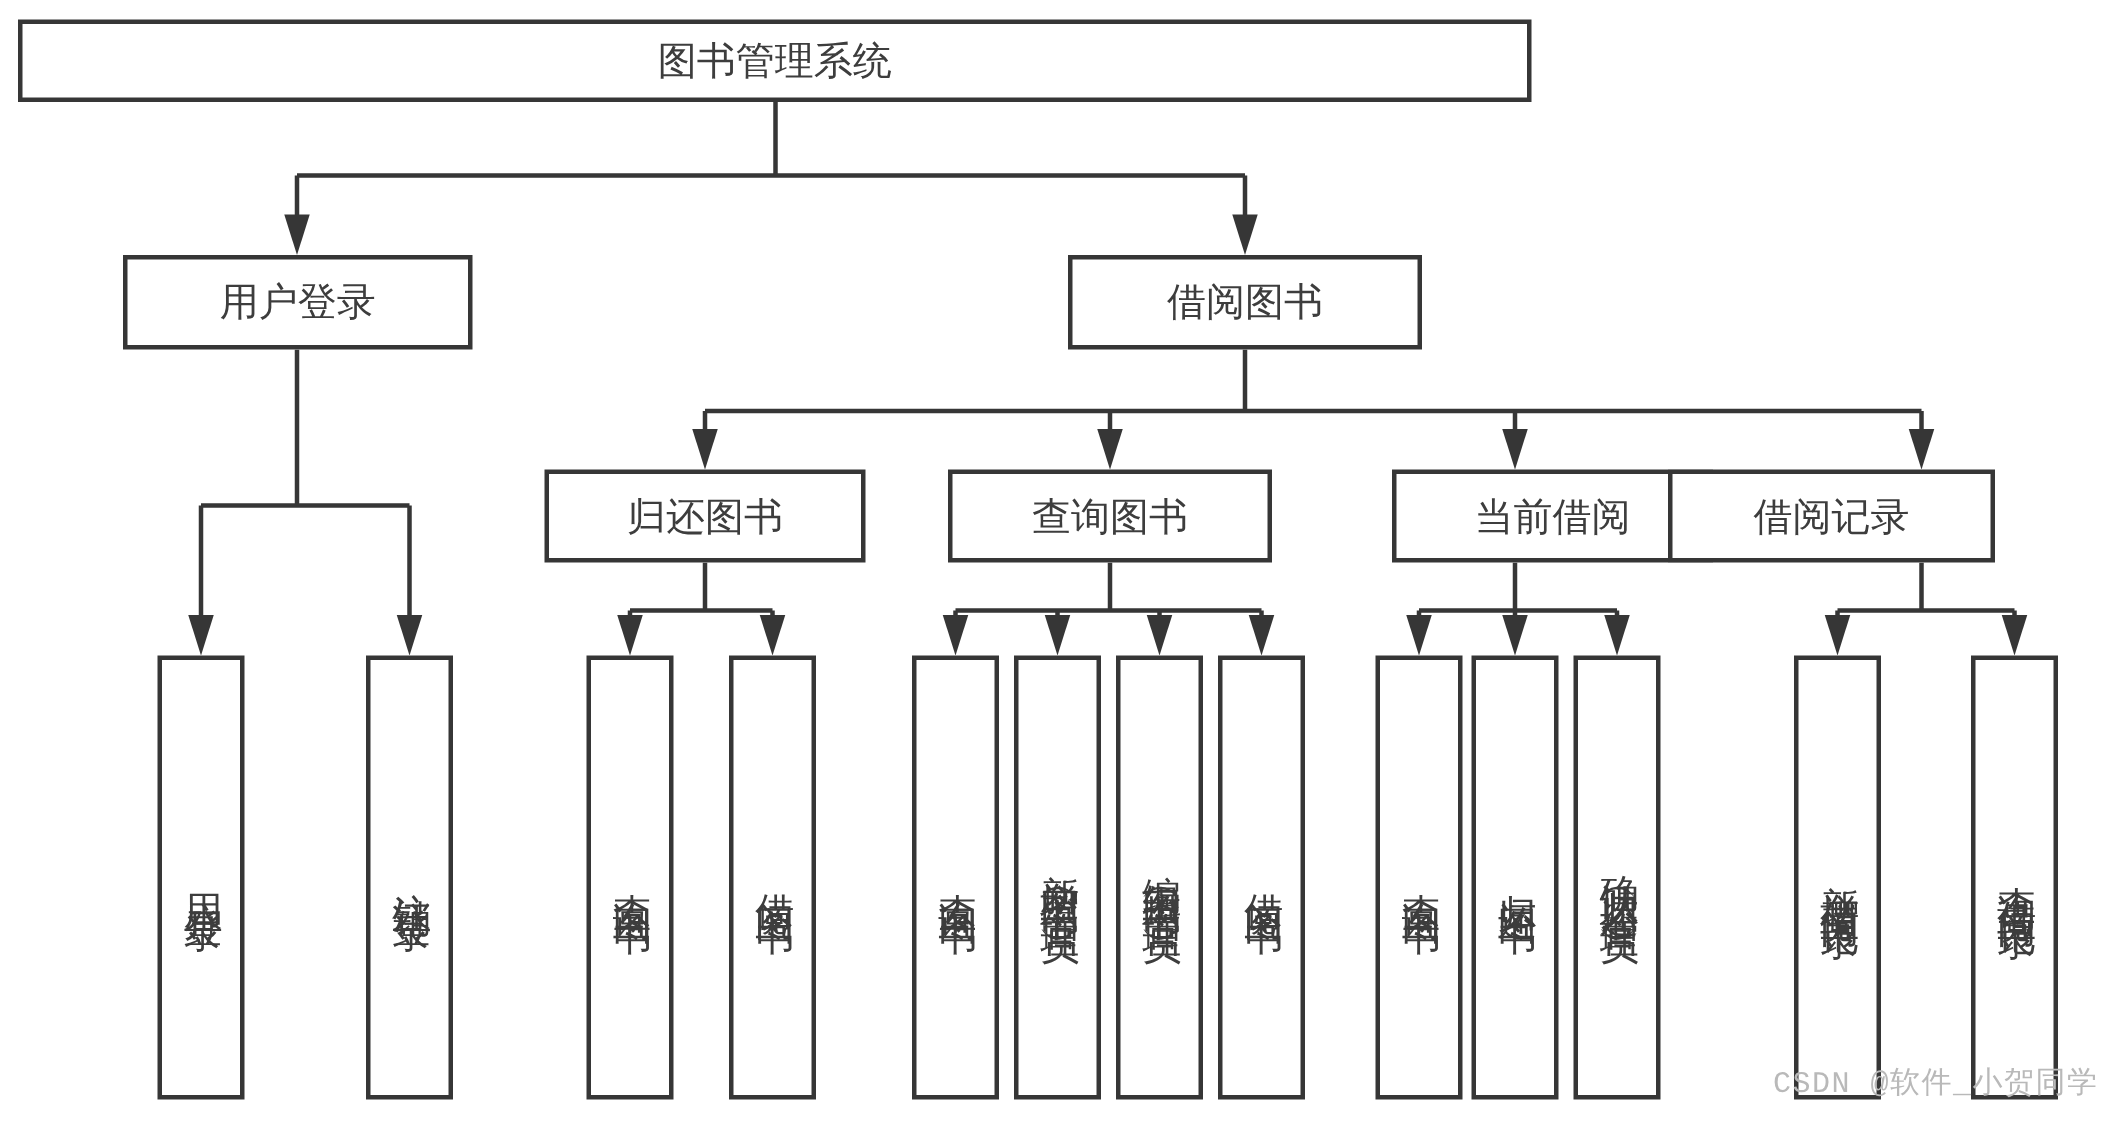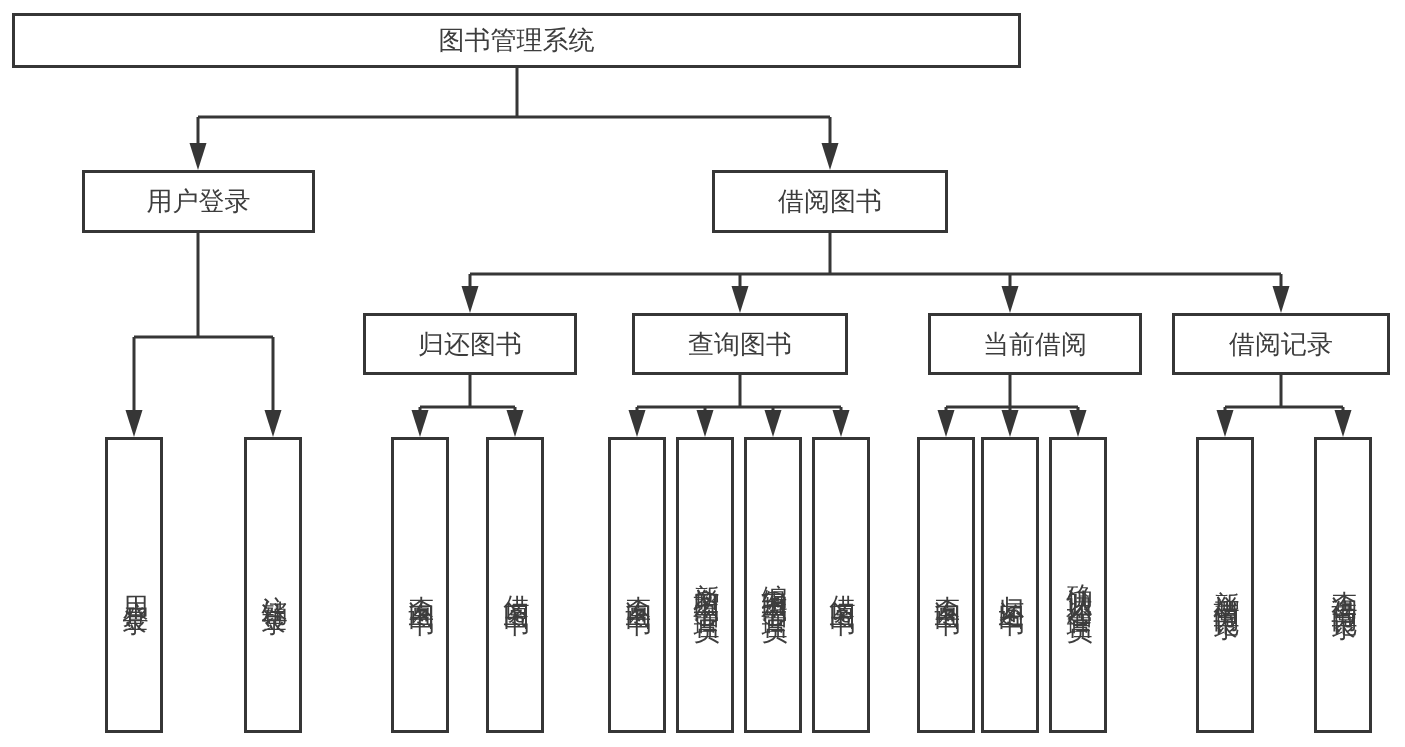--- a/index.html
+++ b/index.html
@@ -101,21 +101,21 @@
 
   <div class="box" style="left:363px;top:313px;width:214px;height:62px;">
     <span>归还图书</span>
   </div>
   <div class="box" style="left:632px;top:313px;width:216px;height:62px;">
     <span>查询图书</span>
   </div>
   <div class="box" style="left:928px;top:313px;width:214px;height:62px;">
     <span>当前借阅</span>
   </div>
-  <div class="box" style="left:1172px;top:313px;width:218px;height:62px;">
+  <div class="box" style="left:1112px;top:313px;width:218px;height:62px;">
     <span>借阅记录</span>
   </div>
 
   <div class="box leaf" style="left:105px;">
     <span class="vtext">用户登录</span>
   </div>
   <div class="box leaf" style="left:244px;">
     <span class="vtext">注销登录</span>
   </div>
 
@@ -149,13 +149,14 @@
     <span class="vtext">确认归还（管理员）</span>
   </div>
 
   <div class="box leaf" style="left:1196px;">
     <span class="vtext">新增借阅记录</span>
   </div>
   <div class="box leaf" style="left:1314px;">
     <span class="vtext">查询借阅记录</span>
   </div>
 
+  <div class="watermark">CSDN @软件_小贺同学</div>
 </div>
 
 </body></html>

